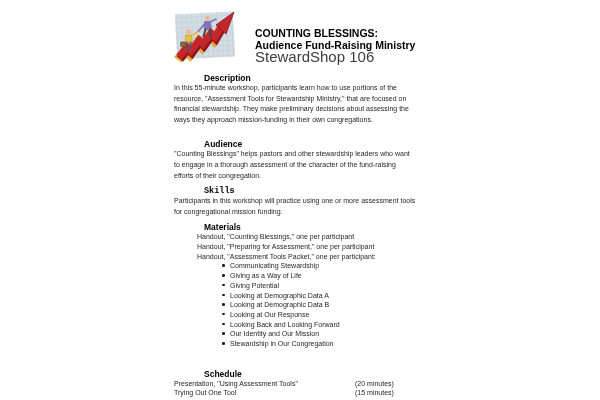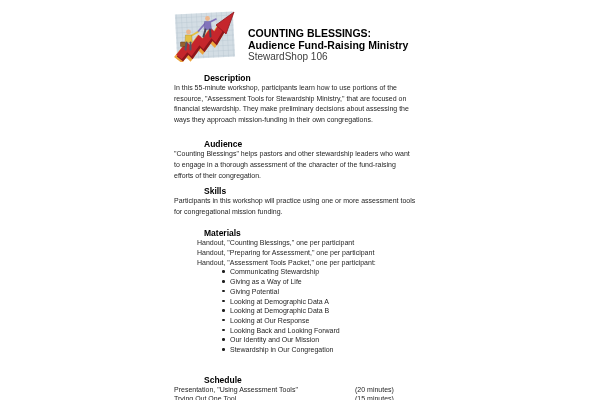--- a/index.html
+++ b/index.html
@@ -4,30 +4,30 @@
 <style>
   html,body{margin:0;padding:0;background:#ffffff;}
   .doc{
     position:relative;width:600px;height:400px;background:#ffffff;overflow:hidden;
     font-family:"Liberation Sans",sans-serif;color:#1f1f1f;
     -webkit-font-smoothing:antialiased;
   }
   
   .header{position:absolute;left:172px;top:11px;display:flex;align-items:flex-start;}
   .logo{width:67px;height:51px;flex:0 0 auto;}
-  .titleblock{margin-left:9px;padding-top:16px;}
+  .titleblock{margin-left:16px;padding-top:16px;}
   .title{font-weight:bold;font-size:10.5px;line-height:12px;color:#000;white-space:nowrap;}
-  .subtitle{font-size:10px;line-height:12px;color:#3d3d3d;white-space:nowrap;}
+  .subtitle{font-size:15px;line-height:12px;color:#3d3d3d;white-space:nowrap;}
   
   .content{position:absolute;left:174px;top:70px;width:300px;}
   h3{font-size:8.5px;line-height:10px;margin:0;color:#000;font-family:"Liberation Sans",sans-serif;padding-left:30px;}
   .sec-description h3{margin-top:3px;}
   .sec-audience h3{margin-top:14px;}
-  .sec-skills h3{margin-top:5px;}
-  .sec-materials h3{margin-top:11px;}
+  .sec-skills h3{margin-top:5px;font-family:Liberation Mono, monospace;}
+  .sec-materials h3{margin-top:5px;}
   .sec-schedule h3{margin-top:20px;}
   .pline{font-size:7px;line-height:10.6px;white-space:nowrap;}
   .hline{font-size:7px;line-height:9.7px;padding-left:23px;white-space:nowrap;}
   .bitem{font-size:7px;line-height:9.7px;padding-left:48px;white-space:nowrap;}
   .bdot{display:inline-block;width:2.5px;height:2.5px;border-radius:50%;background:#1f1f1f;margin-right:5.5px;vertical-align:1.5px;}
   .srow{display:flex;font-size:7px;line-height:9.7px;white-space:nowrap;}
   .slabel{width:181px;flex:0 0 auto;}
   .stime{flex:0 0 auto;}
 </style>
 </head>

